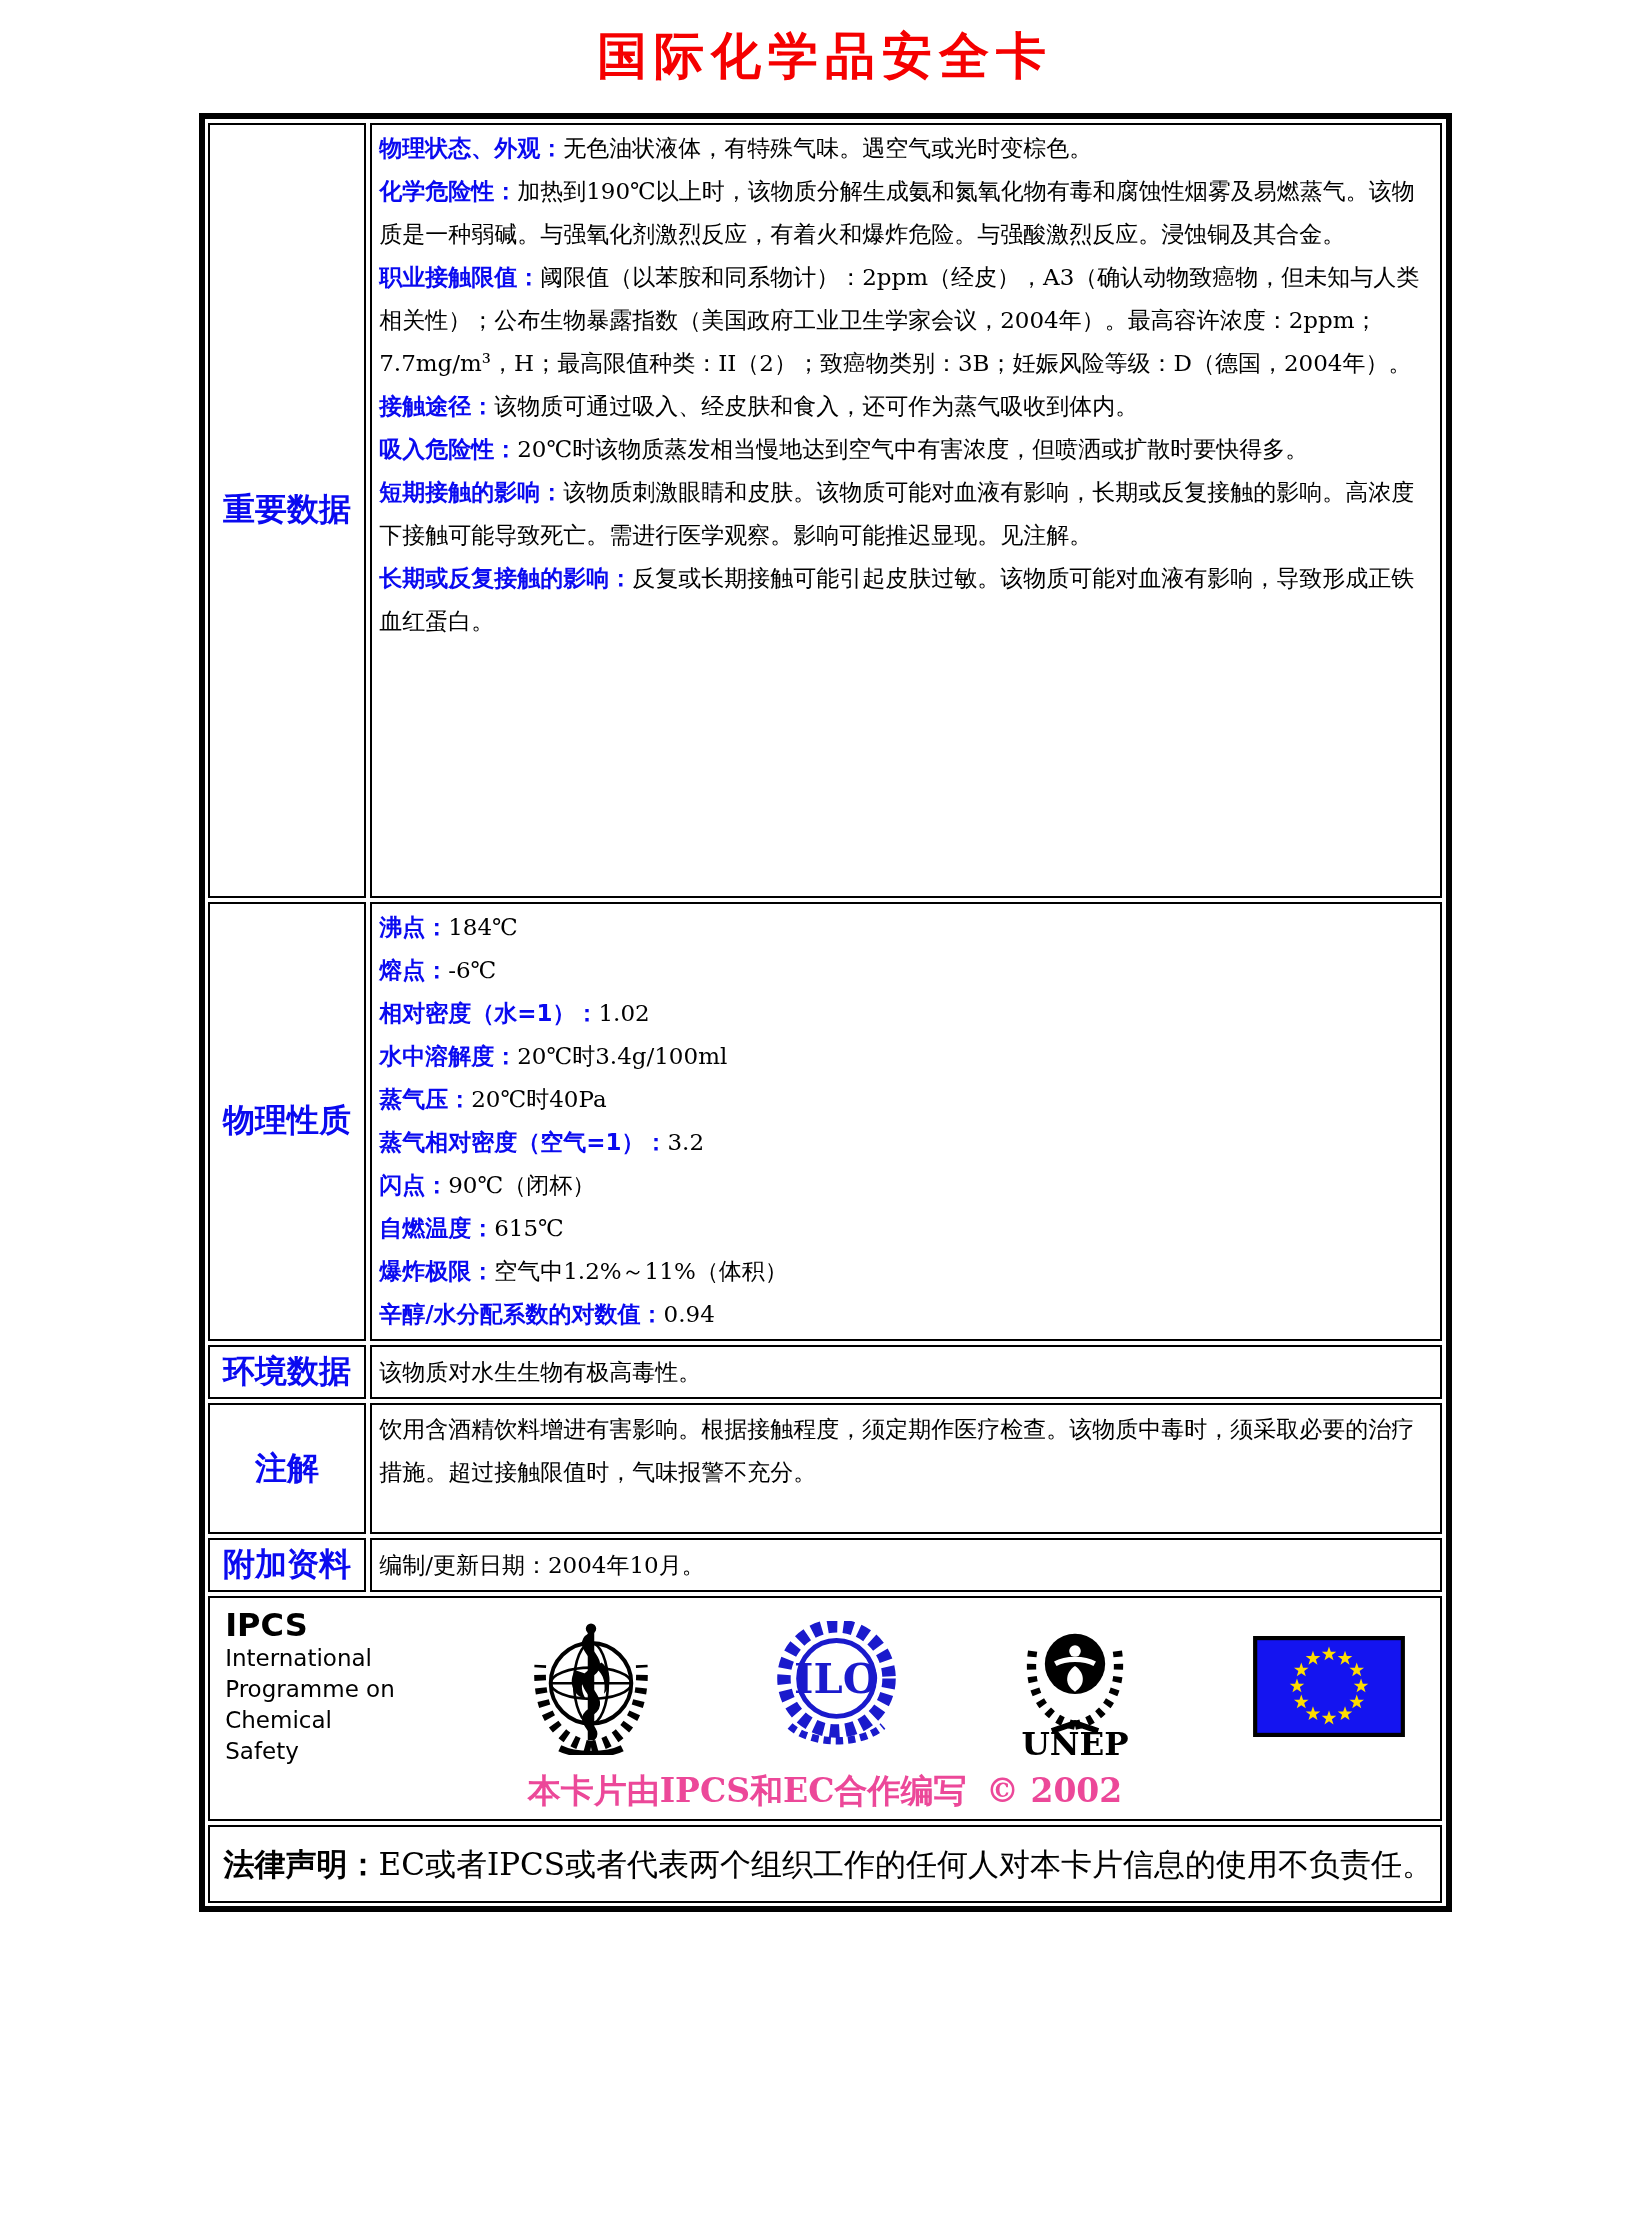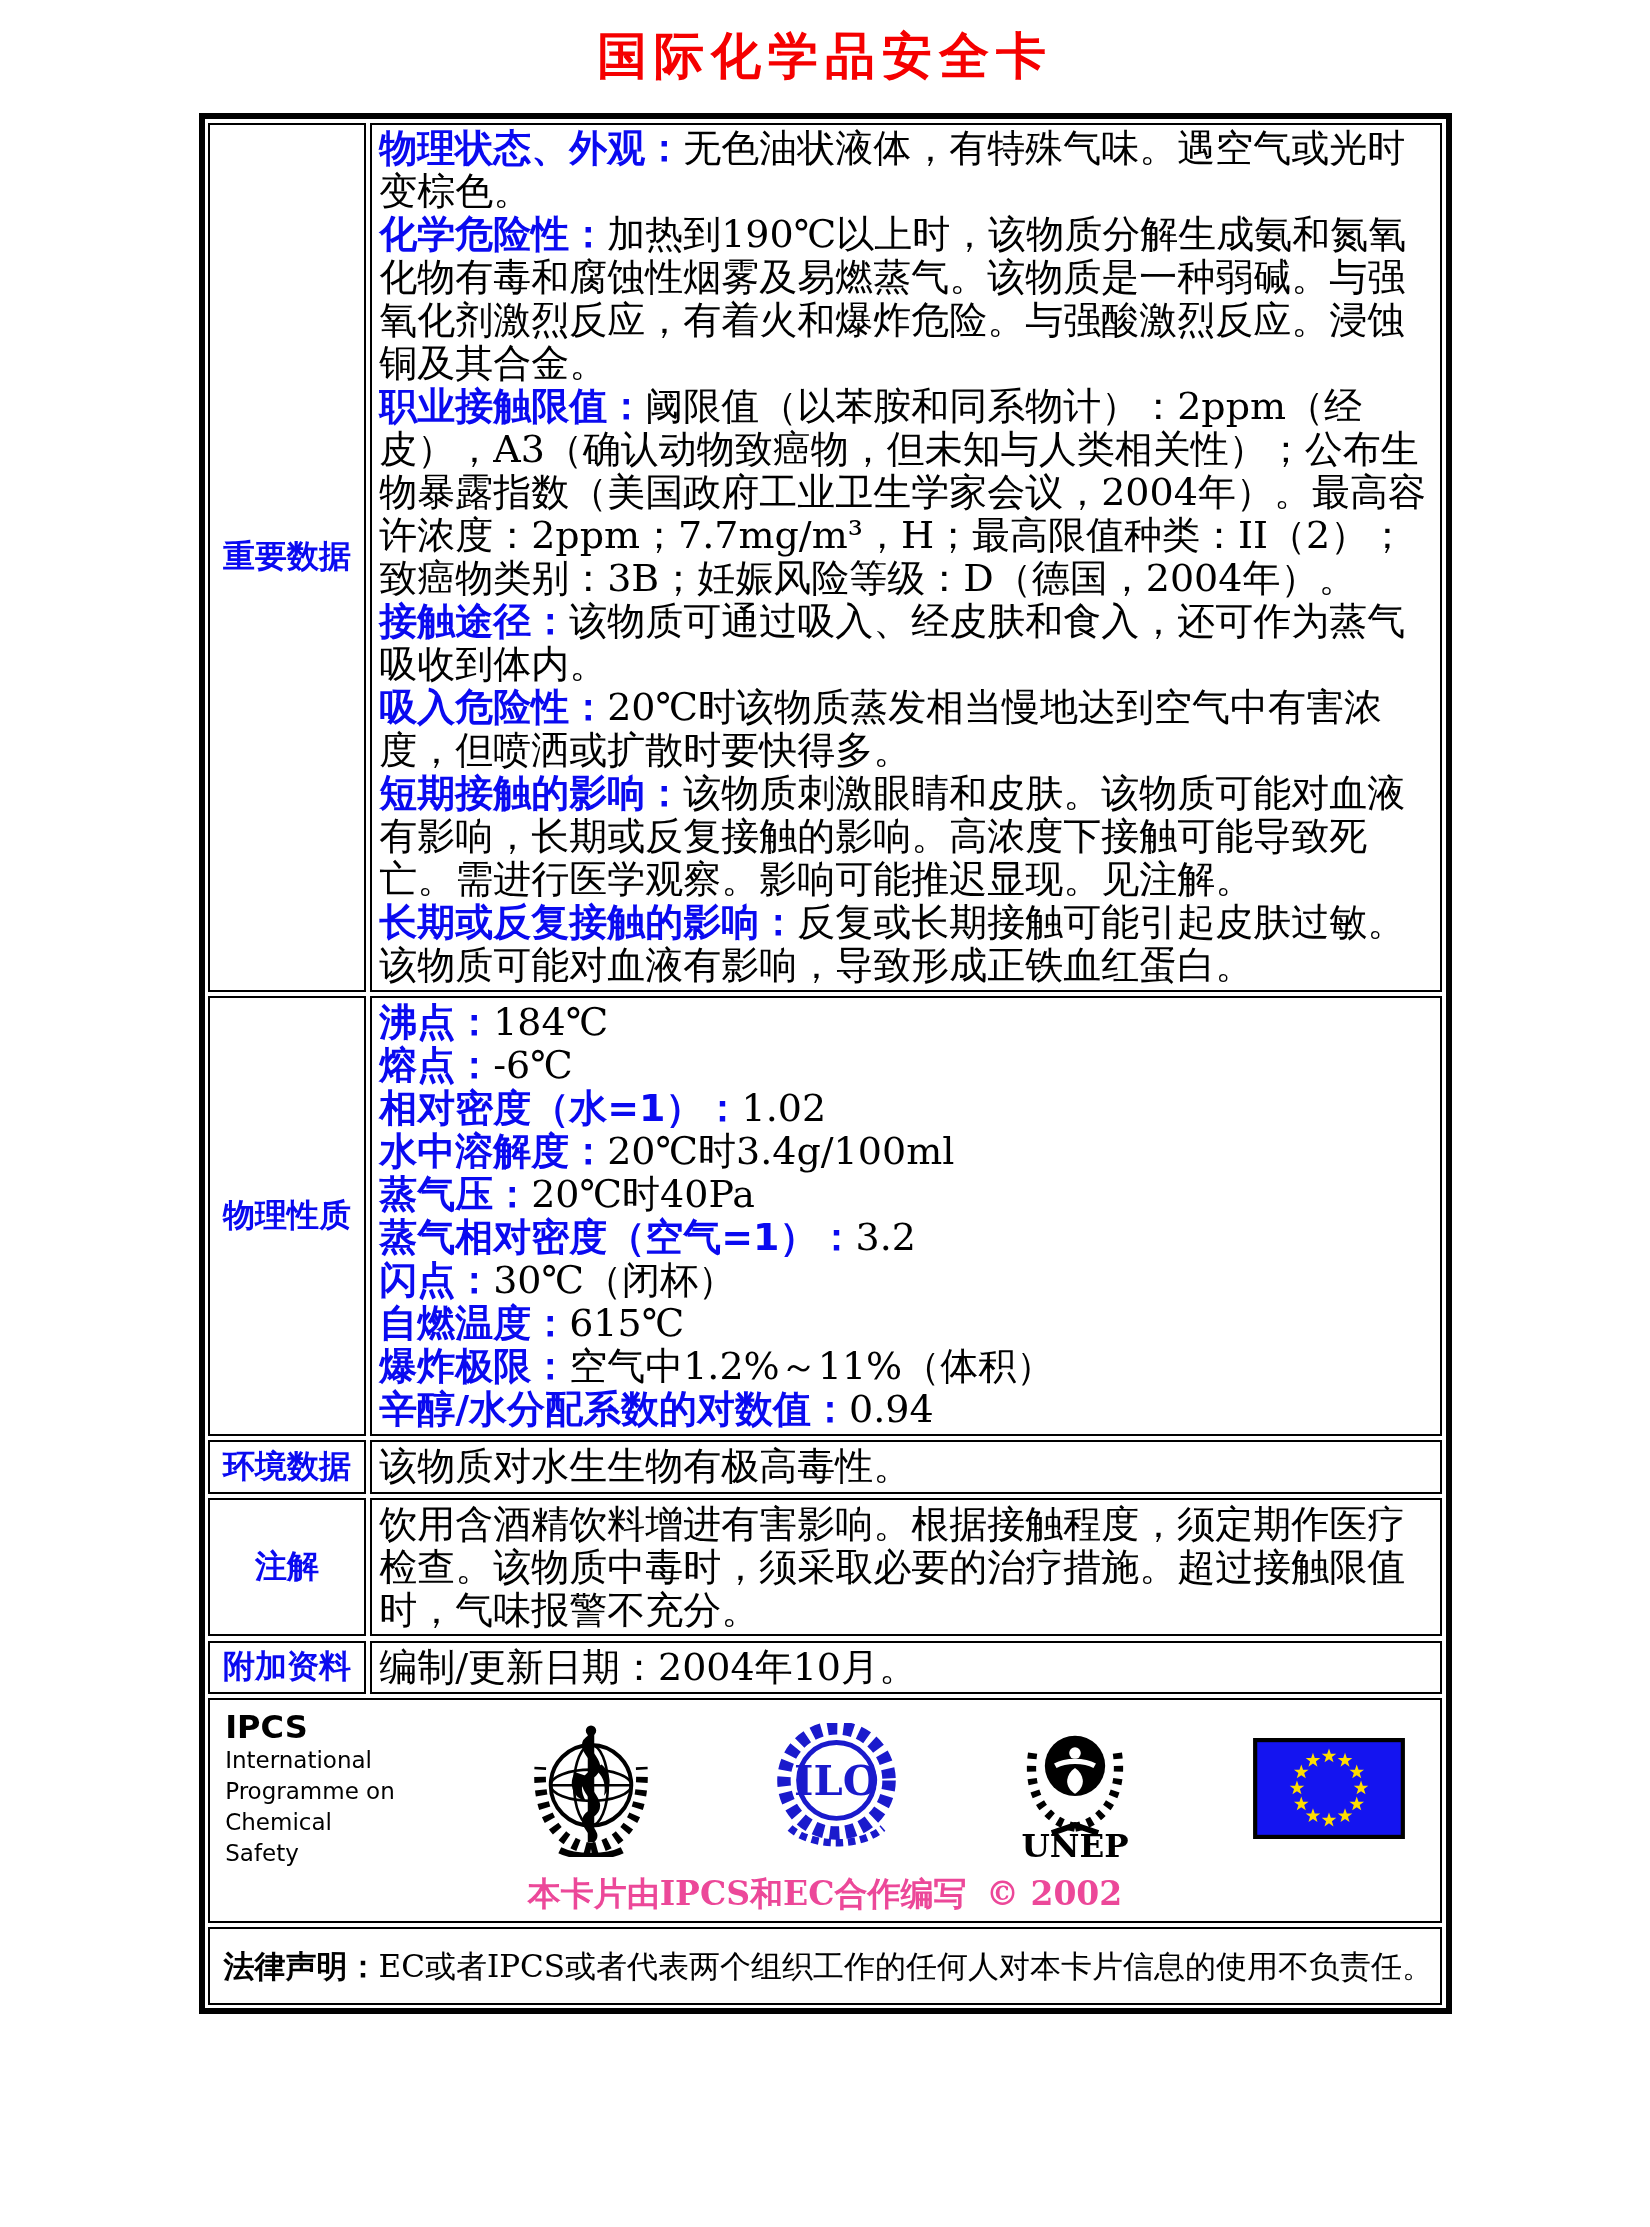--- a/index.html
+++ b/index.html
@@ -50,21 +50,21 @@
     color: #0a0af0;
     font-weight: bold;
     font-size: 32px;
     text-align: center;
     padding: 2.8px;
   }
 
   .content-cell {
     flex: 1;
     padding: 2.8px 7px;
-    font-size: 38px;
+    font-size: 23px;
     line-height: 43px;
     color: #000;
   }
 
   .header-cell {
     display: flex;
     align-items: center;
     justify-content: space-between;
     min-height: 67px;
     padding: 4.2px 7px;
@@ -146,21 +146,21 @@
 
     <div class="row">
       <div class="cell label-cell">物理性质</div>
       <div class="cell content-cell physical-content">
         <div class="prop"><span class="k">沸点：</span><span class="v">184℃</span></div>
         <div class="prop"><span class="k">熔点：</span><span class="v">-6℃</span></div>
         <div class="prop"><span class="k">相对密度（水=1）：</span><span class="v">1.02</span></div>
         <div class="prop"><span class="k">水中溶解度：</span><span class="v">20℃时3.4g/100ml</span></div>
         <div class="prop"><span class="k">蒸气压：</span><span class="v">20℃时40Pa</span></div>
         <div class="prop"><span class="k">蒸气相对密度（空气=1）：</span><span class="v">3.2</span></div>
-        <div class="prop"><span class="k">闪点：</span><span class="v">30℃（闭杯）</span></div>
+        <div class="prop"><span class="k">闪点：</span><span class="v">90℃（闭杯）</span></div>
         <div class="prop"><span class="k">自燃温度：</span><span class="v">615℃</span></div>
         <div class="prop"><span class="k">爆炸极限：</span><span class="v">空气中1.2%～11%（体积）</span></div>
         <div class="prop"><span class="k">辛醇/水分配系数的对数值：</span><span class="v">0.94</span></div>
       </div>
     </div>
 
     <div class="row">
       <div class="cell label-cell">环境数据</div>
       <div class="cell content-cell env-content">
         <span class="v">该物质对水生生物有极高毒性。</span>

